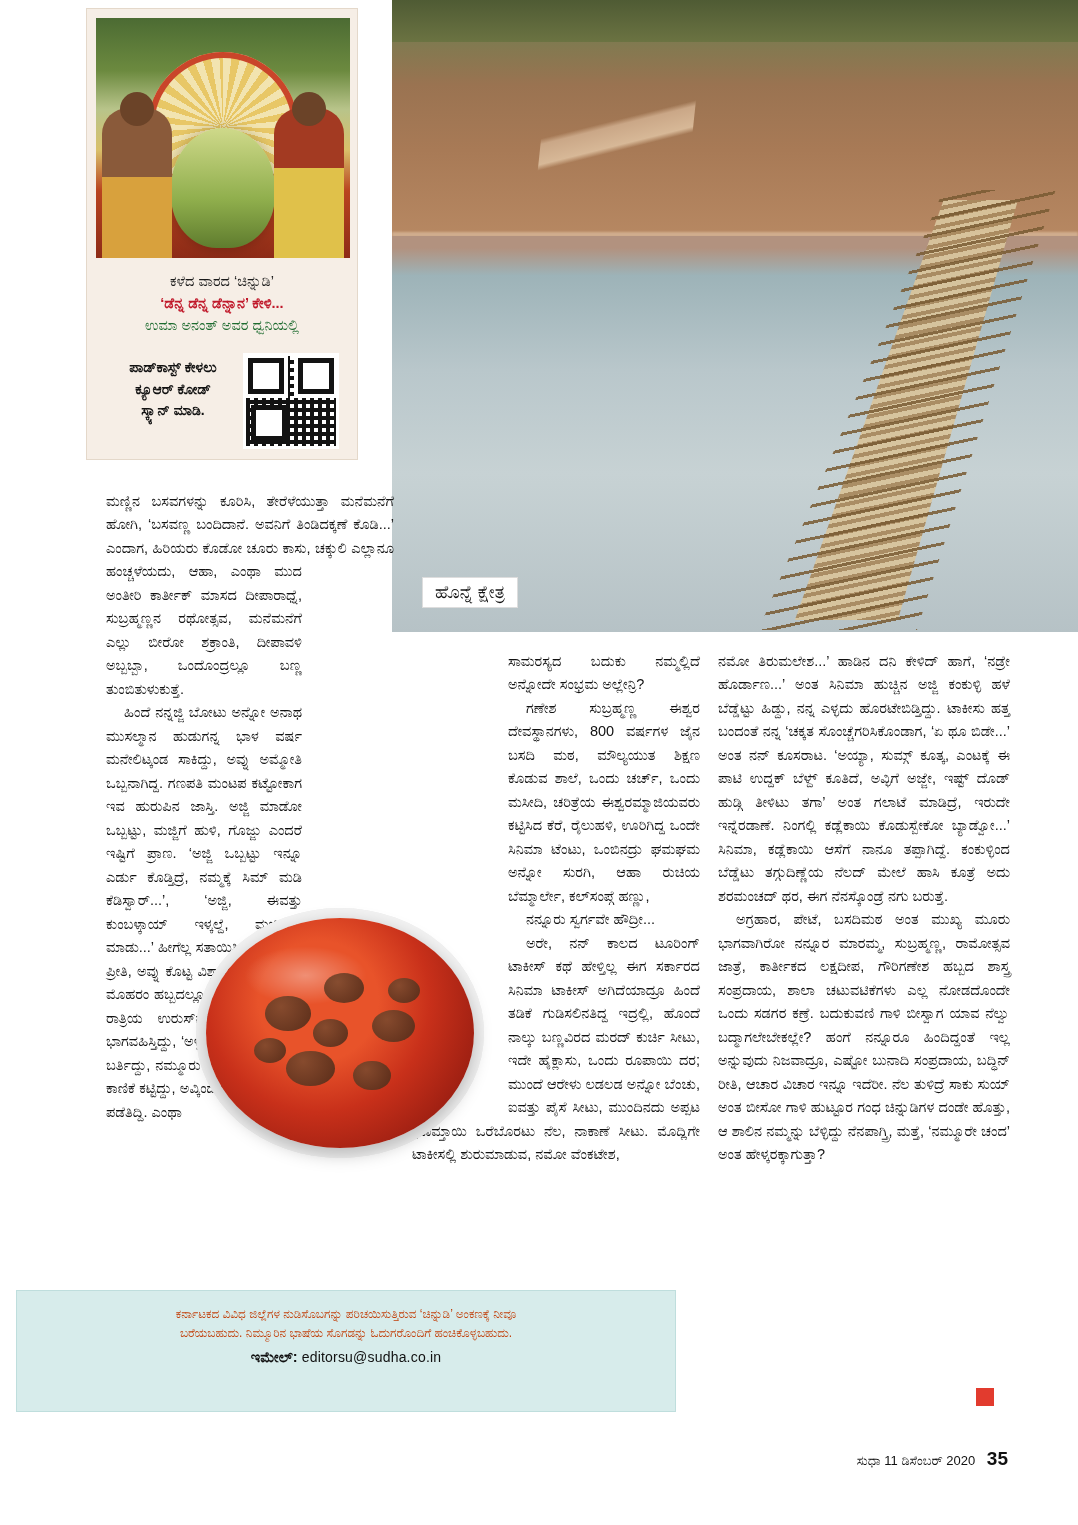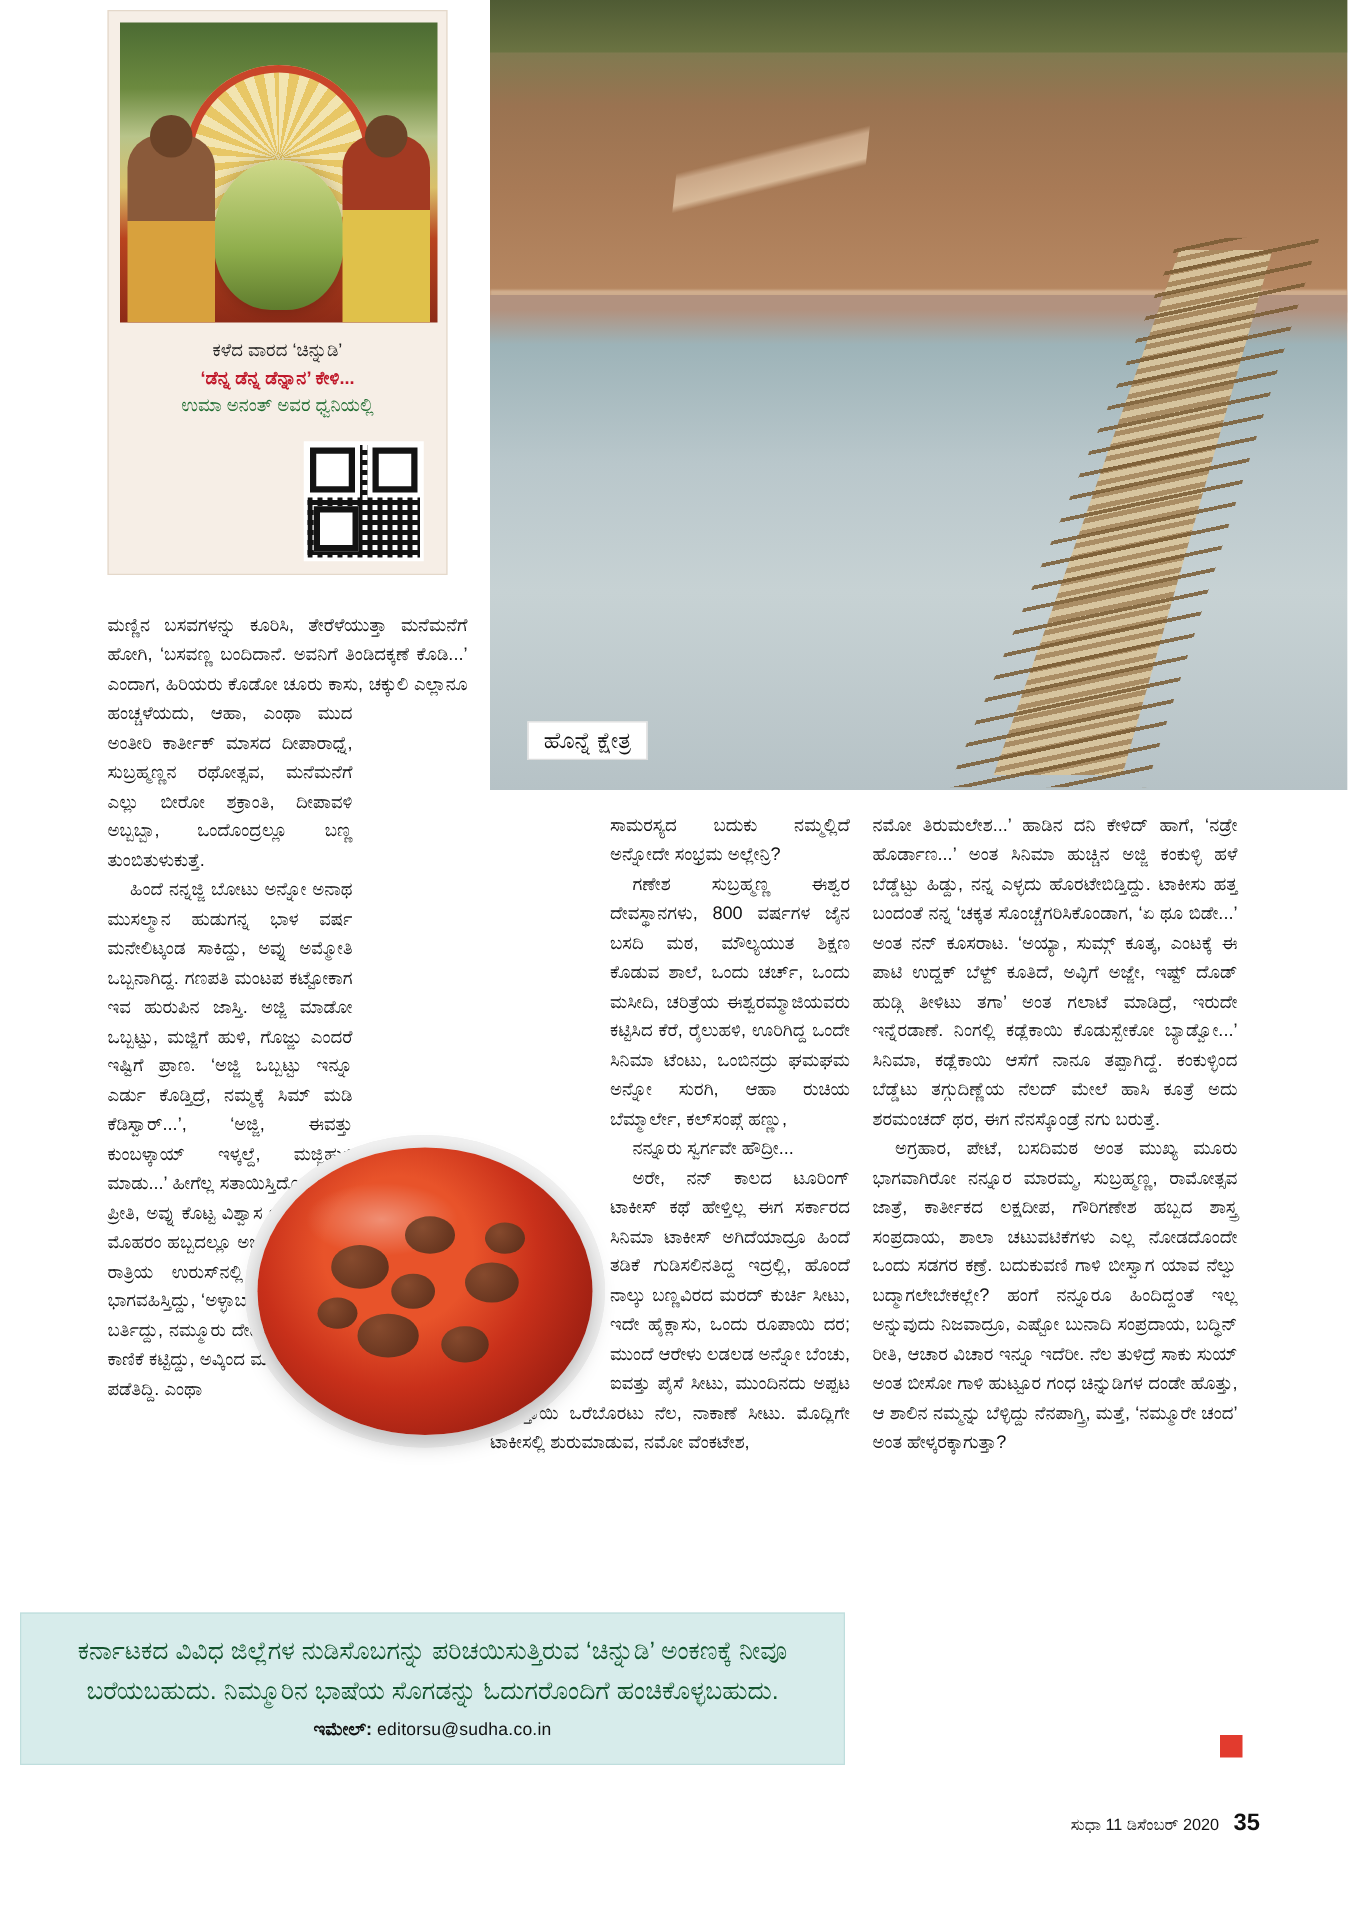--- a/index.html
+++ b/index.html
@@ -130,20 +130,21 @@
     position:absolute;left:30px;bottom:24px;background:#fff;color:#111;
     font-size:18px;padding:4px 12px;border:1px solid #ddd;
   }
 
   
   .col{
     position:absolute;top:490px;width:288px;
     font-size:14.5px;line-height:1.62;color:#111;
     text-align:justify;
     font-family:"Liberation Sans", sans-serif;
+    margin-left:20px;
   }
   .col p{margin:0 0 0 0;text-indent:18px;}
   .col p.first{text-indent:0;}
   .c1{left:86px;}
   .c2{left:392px;}
   .c3{left:698px;}
 
   
   .food{
     position:absolute;left:206px;top:918px;width:268px;height:230px;z-index:5;
@@ -165,21 +166,21 @@
   
   .spacer-r{float:right;width:92px;height:232px;shape-outside:circle(50%);}
   .spacer-l{float:left;width:96px;height:232px;}
 
   
   .teal{
     position:absolute;left:16px;top:1290px;width:660px;height:122px;
     background:#d7eceb;border:1px solid #bfdedd;
     text-align:center;box-sizing:border-box;padding:14px 22px 0;
   }
-  .teal .t{font-size:20px;line-height:1.6;color:#14532d;}
+  .teal .t{font-size:12px;line-height:1.6;color:#c2410c;}
   .teal .mail{margin-top:6px;font-size:14.5px;}
   .teal .mail b{font-weight:700;}
   .teal .mail .addr{font-size:14px;color:#111;letter-spacing:.2px;}
 
   
   .redsq{position:absolute;right:84px;top:1388px;width:18px;height:18px;background:#e23b2e;}
   .folio{
     position:absolute;right:70px;top:1448px;font-size:13px;color:#111;
   }
   .folio .num{font-size:19px;font-weight:700;margin-left:8px;}
@@ -197,20 +198,25 @@
       <div class="fig-right"></div>
     </div>
 
     <div class="promo-caption">
       <div class="l1">ಕಳೆದ ವಾರದ ‘ಚಿನ್ನುಡಿ’</div>
       <div class="l2">‘ಡೆನ್ನ ಡೆನ್ನ ಡೆನ್ನಾನ’ ಕೇಳಿ...</div>
       <div class="l3">ಉಮಾ ಅನಂತ್ ಅವರ ಧ್ವನಿಯಲ್ಲಿ</div>
     </div>
 
     <div class="promo-bottom">
+      <div class="txt">
+        <div>ಪಾಡ್‌ಕಾಸ್ಟ್ ಕೇಳಲು</div>
+        <div>ಕ್ಯೂಆರ್ ಕೋಡ್</div>
+        <div>ಸ್ಕ್ಯಾನ್ ಮಾಡಿ.</div>
+      </div>
       <div class="qr">
         <div class="grid">
           <div class="qr-corner-bl"></div>
         </div>
       </div>
     </div>
   </div>
 
   <div class="photo">
     <div class="field"></div>

